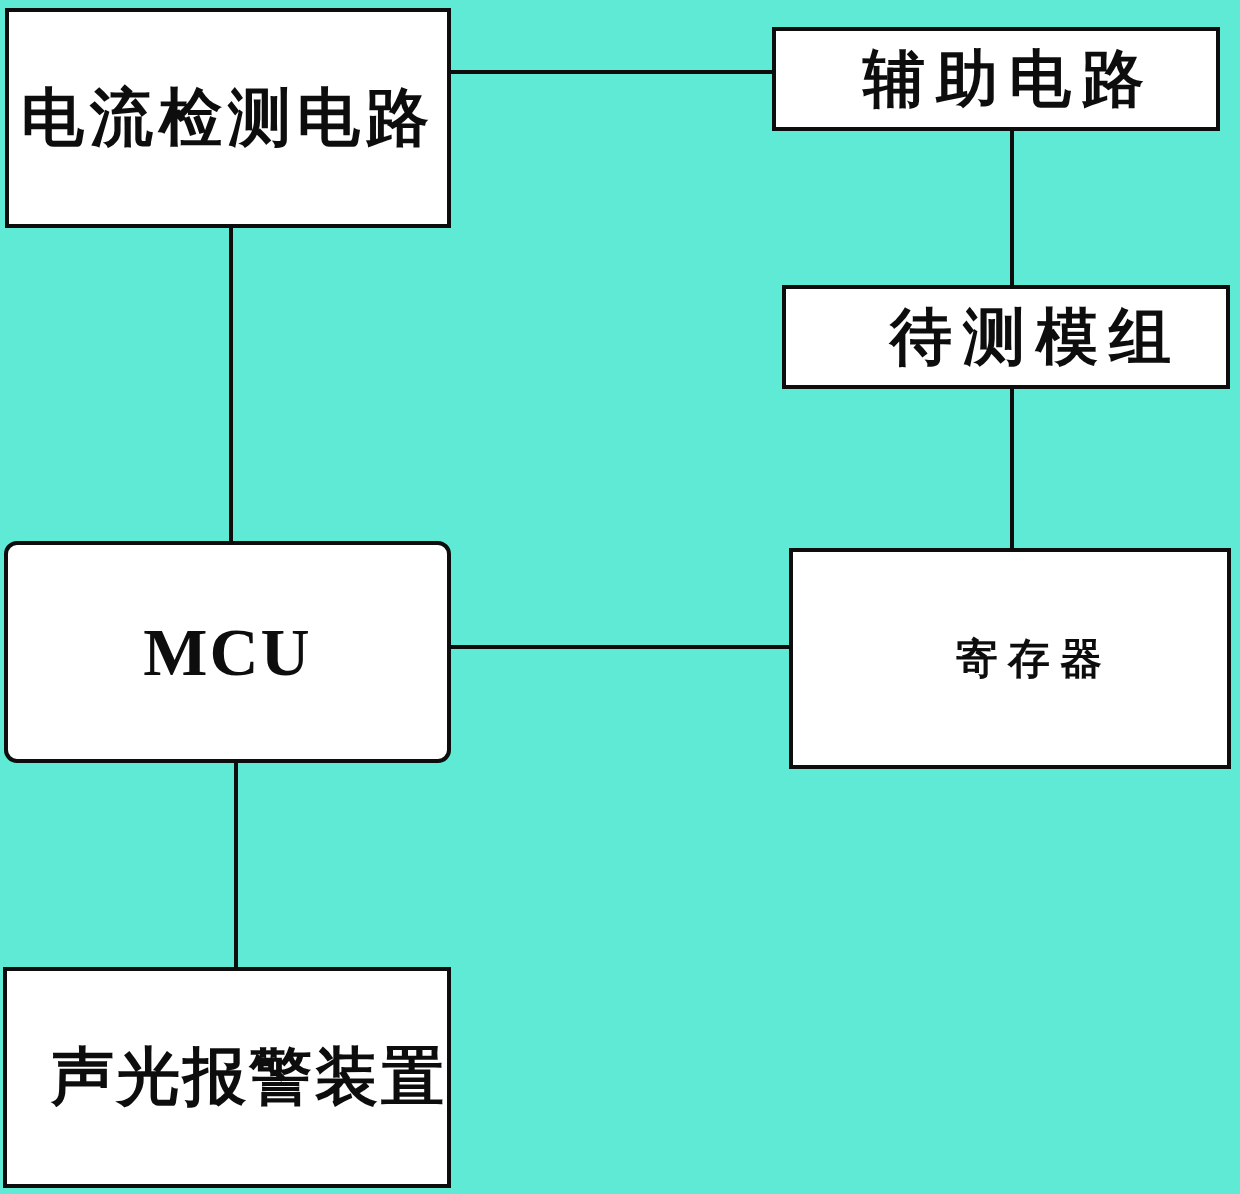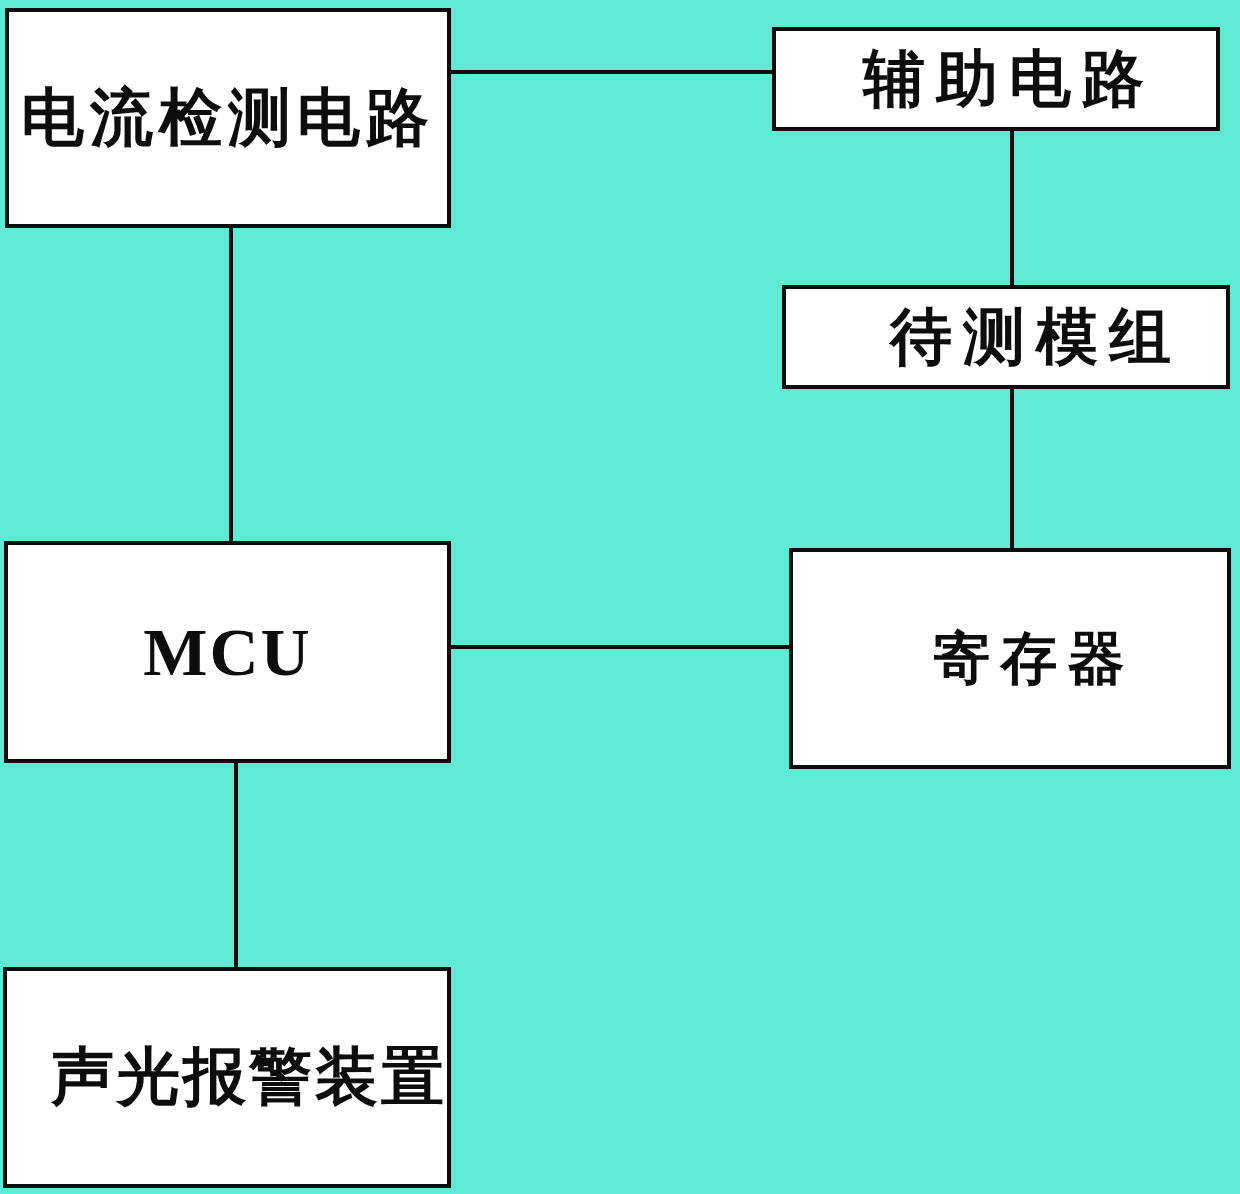--- a/index.html
+++ b/index.html
@@ -30,22 +30,22 @@
   }
   .edge {
     position: absolute;
     background: #0d0d0d;
   }
 
   
   #node-current-detection { left: 5px;   top: 8px;   width: 446px; height: 220px; font-size: 63px; letter-spacing: 6px; }
   #node-auxiliary-circuit { left: 772px; top: 27px;  width: 448px; height: 104px; font-size: 62px; letter-spacing: 11px; padding-left: 26px; }
   #node-module-under-test { left: 782px; top: 285px; width: 448px; height: 104px; font-size: 62px; letter-spacing: 11px; padding-left: 60px; }
-  #node-mcu               { left: 4px;   top: 541px; width: 447px; height: 222px; font-size: 68px; letter-spacing: 2px; }
-  #node-register          { left: 789px; top: 548px; width: 442px; height: 221px; font-size: 57px; letter-spacing: 10px; padding-left: 48px; }
+  #node-mcu               { left: 4px;   top: 541px; width: 447px; height: 222px; font-size: 68px; letter-spacing: 2px; border-radius: 13px; }
+  #node-register          { left: 789px; top: 548px; width: 442px; height: 221px; font-size: 42px; letter-spacing: 10px; padding-left: 48px; }
   #node-alarm-device      { left: 3px;   top: 967px; width: 448px; height: 221px; font-size: 63px; letter-spacing: 3px; justify-content: flex-end; }
 
   
   #edge-cd-aux   { left: 449px;  top: 70px;  width: 324px; height: 4px; }
   #edge-aux-mut  { left: 1010px; top: 129px; width: 4px;   height: 158px; }
   #edge-mut-reg  { left: 1010px; top: 387px; width: 4px;   height: 163px; }
   #edge-cd-mcu   { left: 229px;  top: 226px; width: 4px;   height: 317px; }
   #edge-mcu-reg  { left: 449px;  top: 645px; width: 342px; height: 4px; }
   #edge-mcu-alarm{ left: 234px;  top: 761px; width: 4px;   height: 208px; }
 </style>

